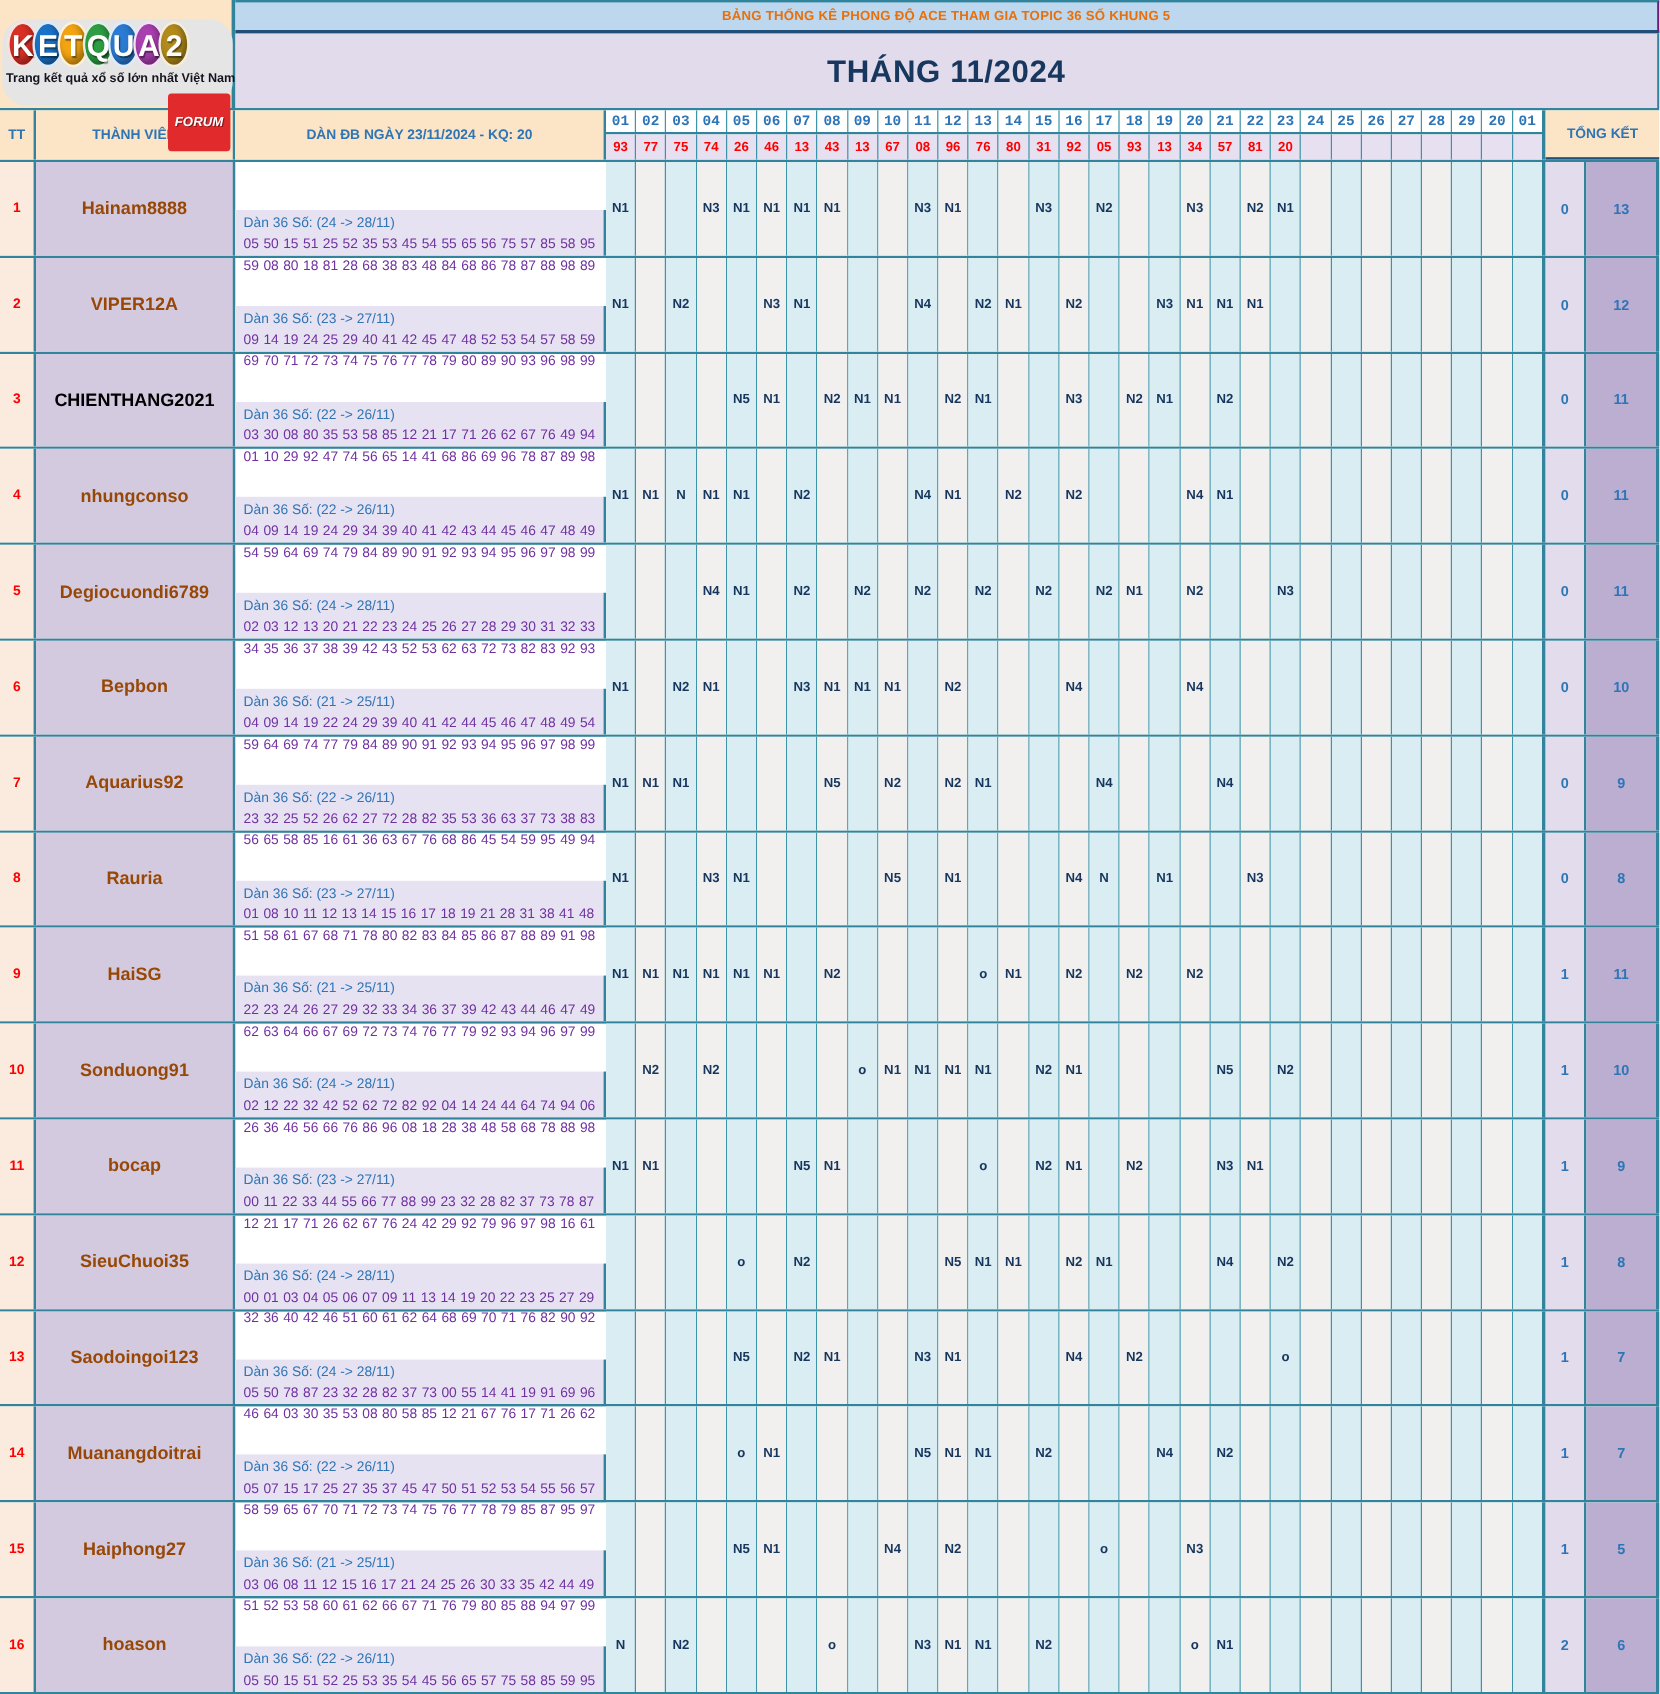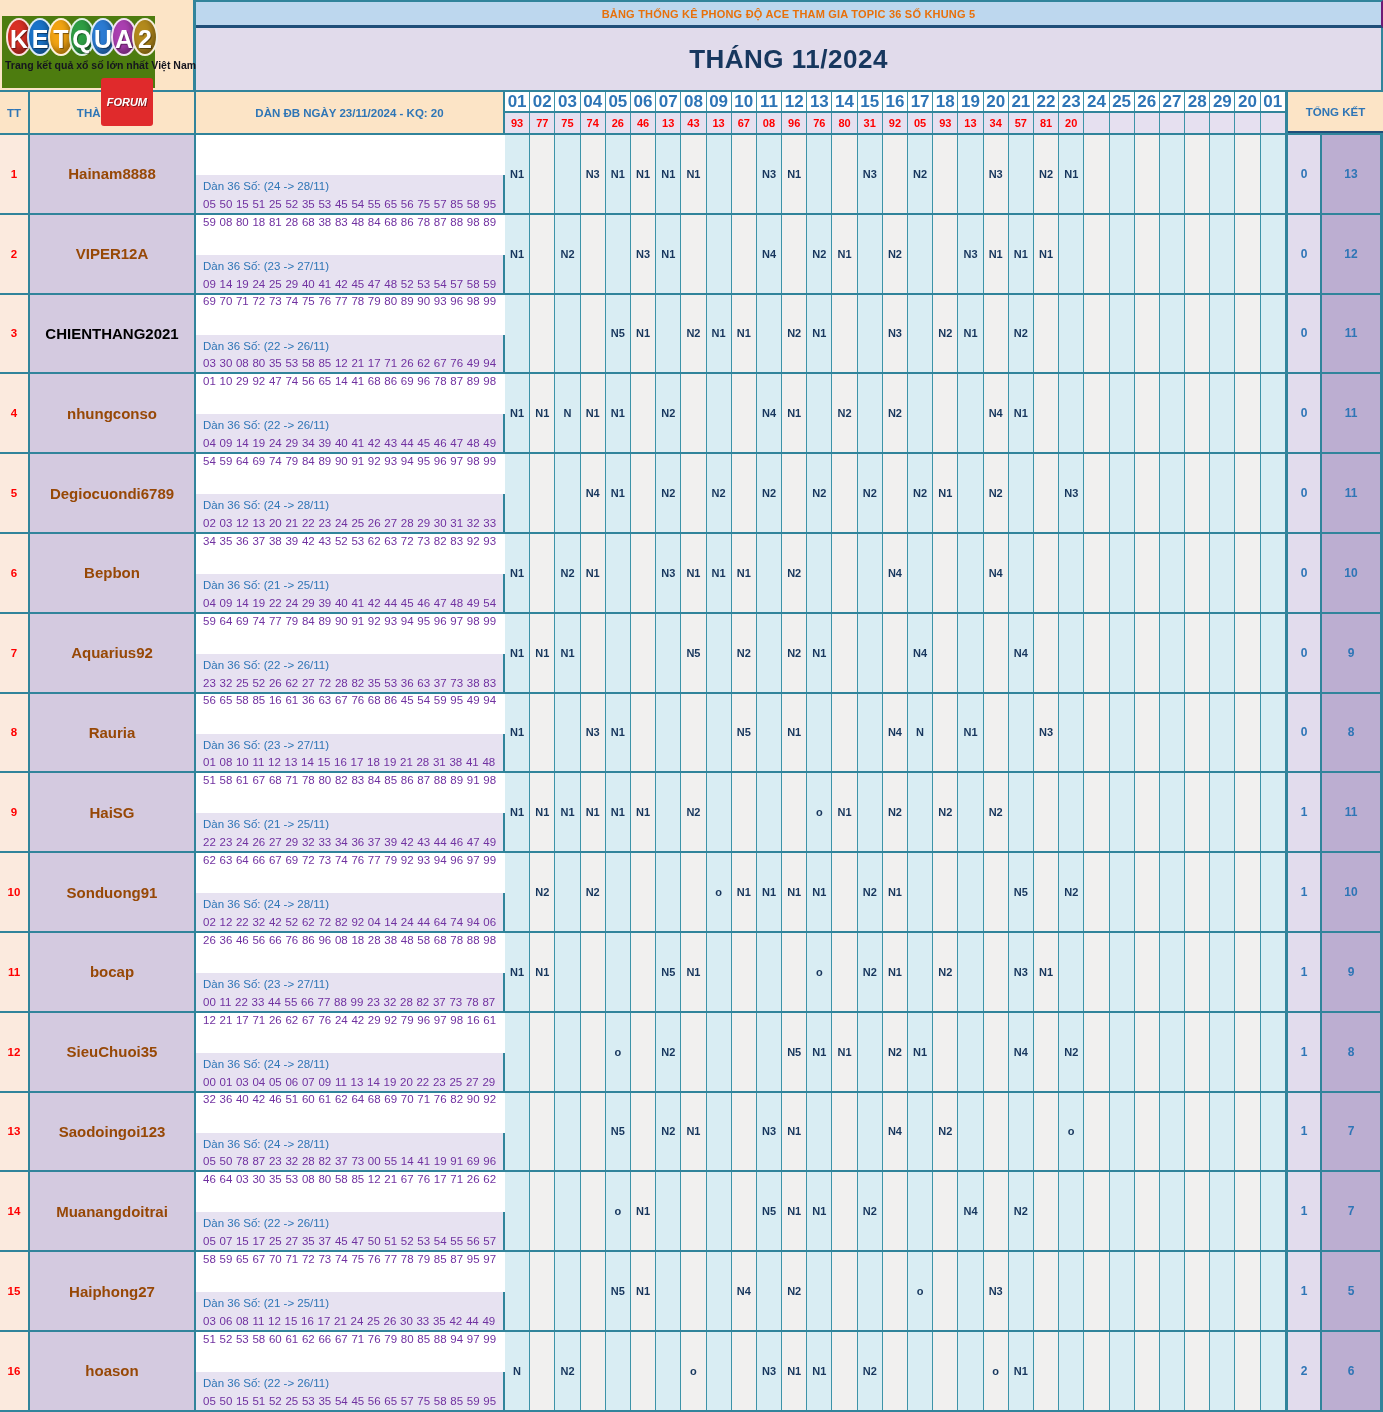--- a/index.html
+++ b/index.html
@@ -4,21 +4,21 @@
 <style>
   * { box-sizing: border-box; margin: 0; padding: 0; }
   html,body { background:#fff; }
   .page {
     width: 1383px; height: 1412px; overflow: hidden; position: relative;
     font-family: "Liberation Sans", sans-serif; background:#fff;
   }
   
   .top { display:flex; height:90px; }
   .logo-cell { width:196px; background:#fce4c6; position:relative; border-right:3px solid #31849b; }
-  .logo-white { position:absolute; left:2px; top:16px; width:153px; height:72px; background:#4d7c0f; }
+  .logo-white { position:absolute; left:2px; top:16px; width:192px; height:72px; background:#e5e5e5;border-radius:20px; }
   .logo-letters { padding:2px 0 0 4px; white-space:nowrap; }
   .bubble {
     display:inline-block; width:26px; height:38px; border-radius:50%;
     color:#fff; font-weight:bold; font-size:25px; line-height:38px; text-align:center;
     margin-left:-5px; border:2px solid rgba(255,255,255,.85);
     text-shadow:1px 1px 1px rgba(0,0,0,.45); box-shadow:inset -3px -4px 6px rgba(0,0,0,.35);
   }
   .bubble:first-child { margin-left:0; }
   .forum-badge {
     position:absolute; top:20px; right:2px; background:#e02a2c; color:#fff;
@@ -43,21 +43,21 @@
   .hcell {
     background:#fce4c6; color:#2e75b6; font-weight:bold; font-size:11.5px;
     display:flex; align-items:center; justify-content:center; text-align:center;
   }
   .h-tt   { width:30px;  border-right:2px solid #31849b; }
   .h-name { width:166px; border-right:2px solid #31849b; }
   .h-dan  { width:309px; border-right:2px solid #31849b; }
   .h-days { width:783px; display:flex; flex-direction:column; border-right:3px solid #31849b; }
   .days-head { height:21px; display:flex; background:#fff; border-bottom:2px solid #31849b; }
   .dh { flex:1; display:flex; align-items:center; justify-content:center;
-        color:#2e75b6; font-weight:bold; font-size:17px; border-right:1px solid #3d93a8; }
+        color:#2e75b6; font-weight:bold; font-size:12px; border-right:1px solid #3d93a8;font-family:Liberation Mono, monospace; }
   .dh:last-child { border-right:none; }
   .days-res { height:22px; display:flex; background:#e6e0f0; }
   .dr { flex:1; display:flex; align-items:center; justify-content:center;
         color:#ff0000; font-weight:bold; font-size:11px; border-right:1px solid #3d93a8; }
   .dr:last-child { border-right:none; }
   .h-tot { width:95px; border-bottom:2px solid #1f4e79; }
   
   .mrow { display:flex; height:79.81px; border-bottom:2px solid #31849b; }
   .c { display:flex; align-items:center; justify-content:center; }
   .tt { width:30px; background:#fbeade; color:#ff0000; font-weight:bold; font-size:11.5px;

